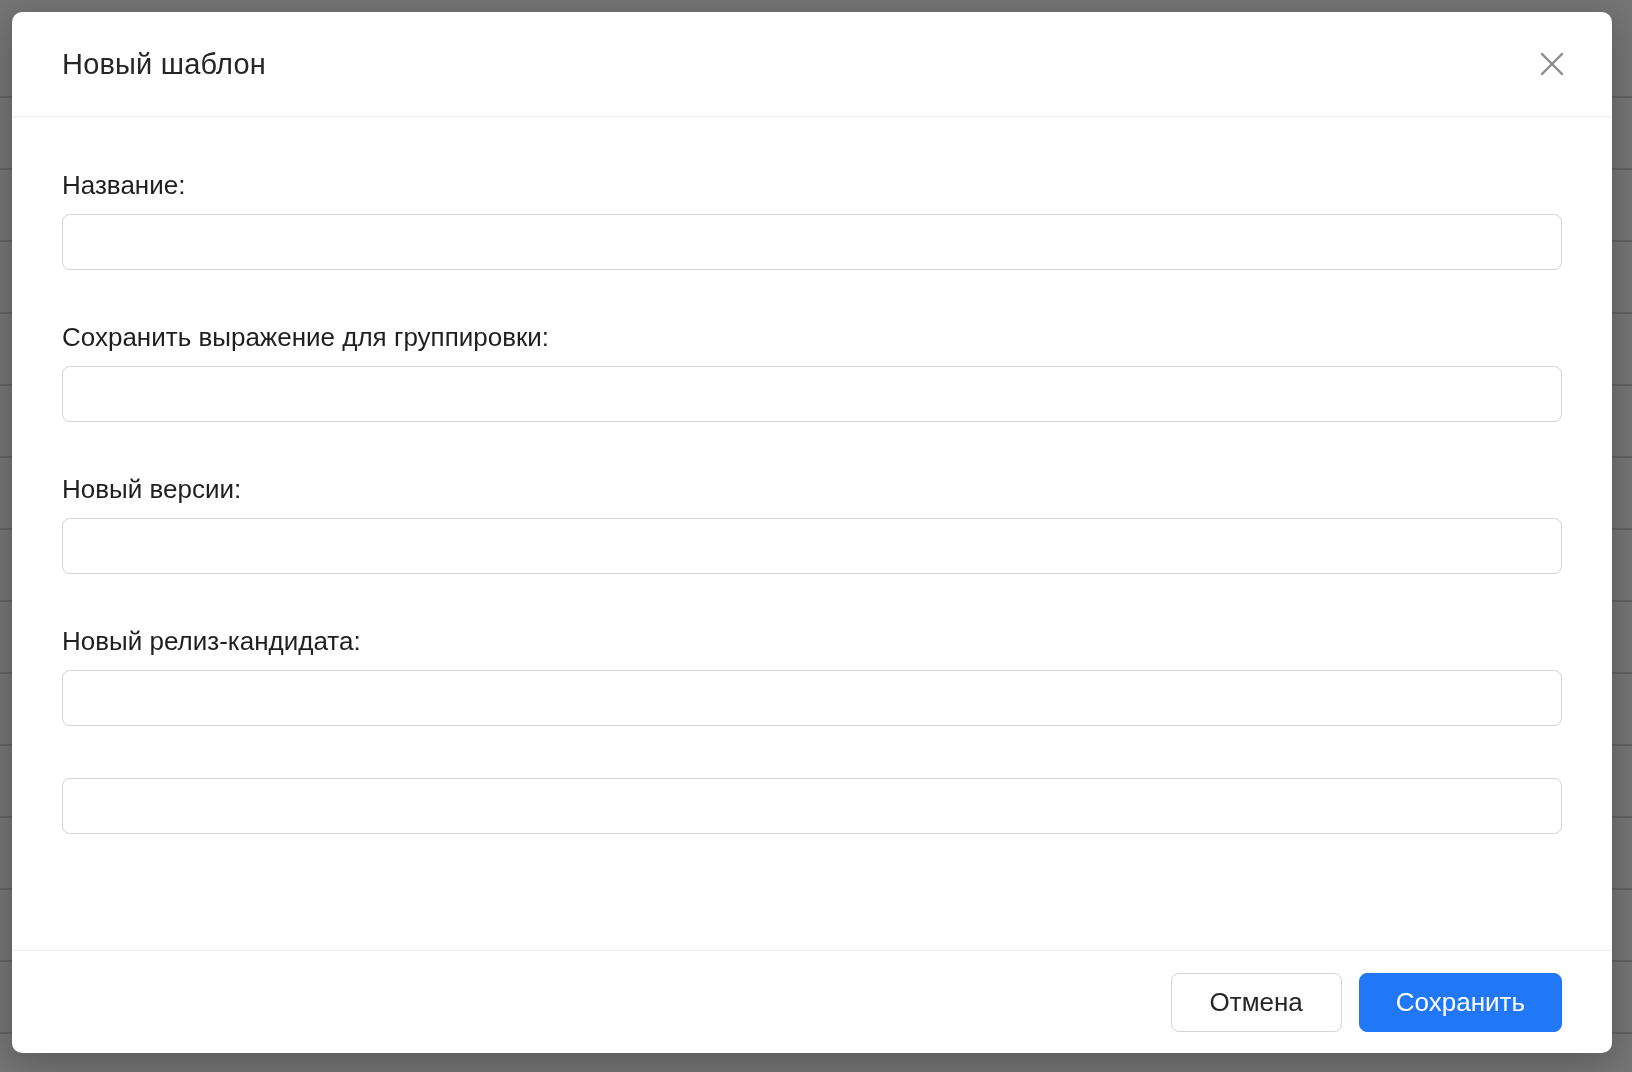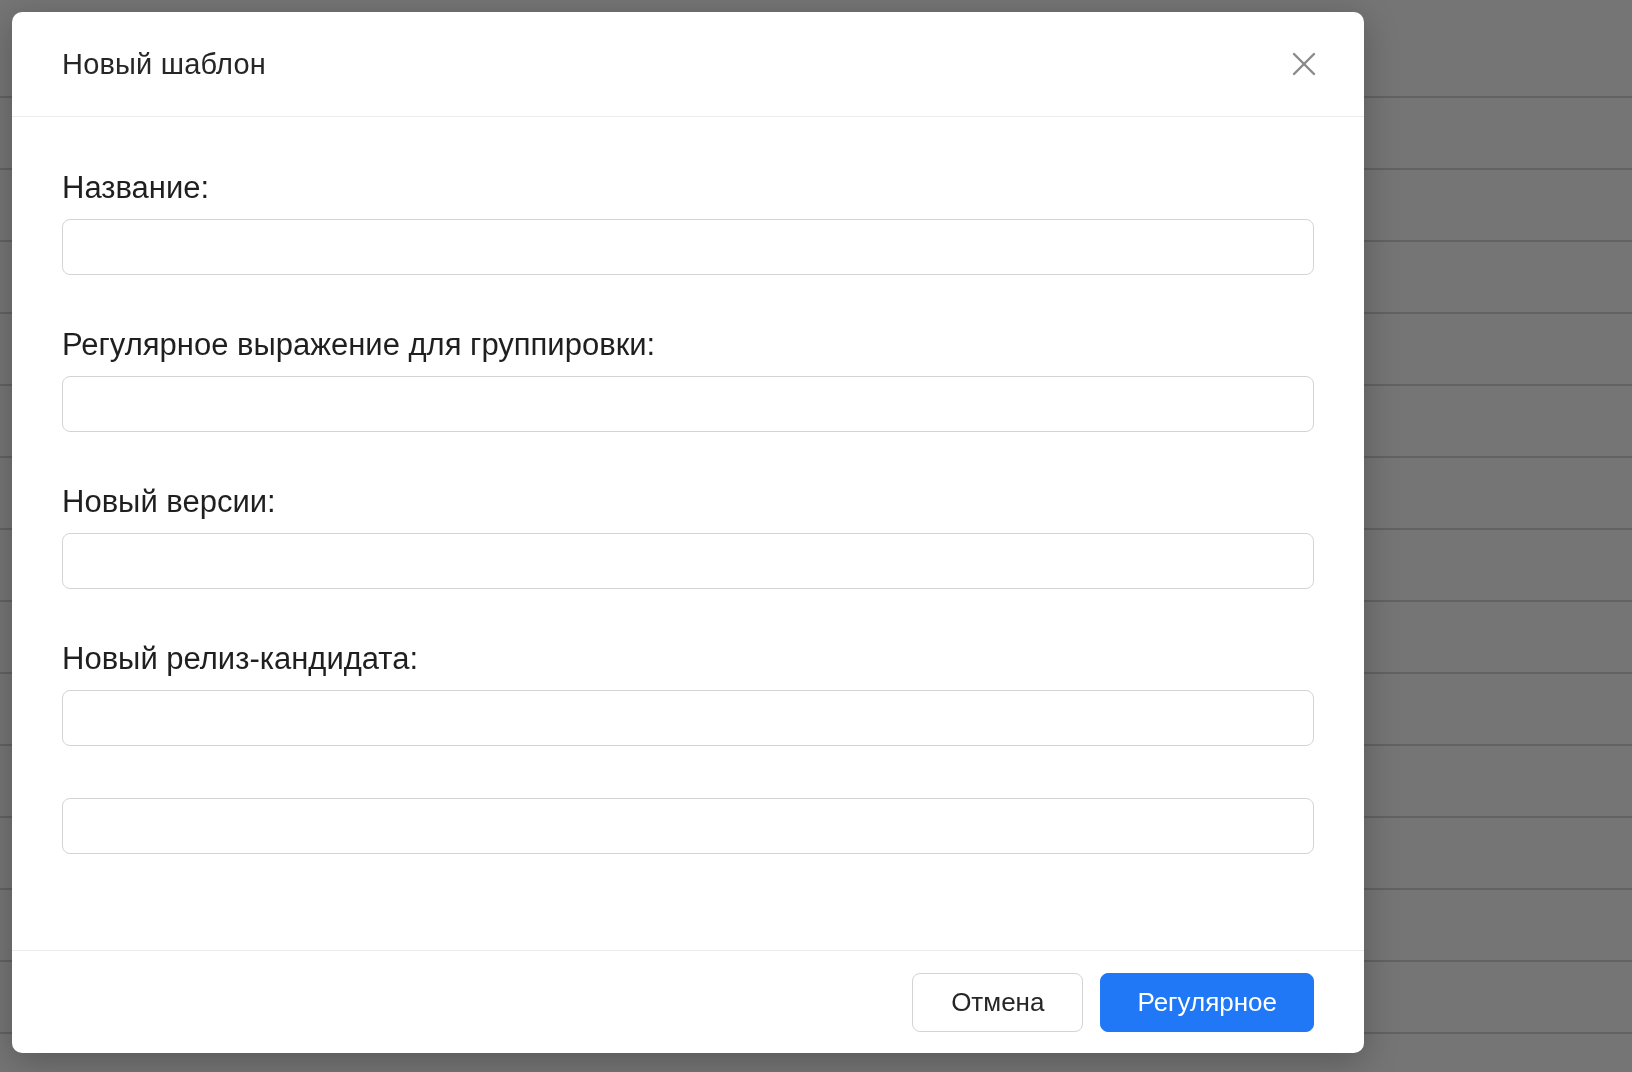--- a/index.html
+++ b/index.html
@@ -19,21 +19,21 @@
     );
     background-position: 0 26px;
   }
   .overlay {
     position: fixed; inset: 0;
     background: rgba(0, 0, 0, 0.54);
   }
   .modal {
     position: absolute;
     left: 12px; top: 12px;
-    width: 1352px; height: 1041px;
+    width: 1600px; height: 1041px;
     background: #ffffff;
     border-radius: 10px;
     box-shadow: 0 8px 34px rgba(0,0,0,0.25);
     display: flex;
     flex-direction: column;
   }
   .modal-header {
     flex: 0 0 105px;
     border-bottom: 1px solid #ededed;
     display: flex;
@@ -55,21 +55,21 @@
     padding: 0;
   }
   .close-btn svg { display: block; }
   .modal-body {
     flex: 1 1 auto;
     padding: 53px 50px 0 50px;
   }
   .field { margin-bottom: 52px; }
   .field-label {
     display: block;
-    font-size: 31px;
+    font-size: 26px;
     color: #1f1f1f;
     margin-bottom: 13px;
   }
   .field-input {
     width: 100%;
     height: 56px;
     border: 1px solid #d4d4d4;
     border-radius: 8px;
     background: #ffffff;
     font-size: 24px;
@@ -131,21 +131,21 @@
   </div>
 
   <div class="modal-body">
 
     <div class="field">
       <label class="field-label">Название:</label>
       <input class="field-input" type="text" value="" style="">
     </div>
 
     <div class="field">
-      <label class="field-label">Регулярное выражение для группировки:</label>
+      <label class="field-label">Сохранить выражение для группировки:</label>
       <input class="field-input" type="text" value="" style="">
     </div>
 
     <div class="field">
       <label class="field-label">Новый версии:</label>
       <input class="field-input" type="text" value="" style="">
     </div>
 
     <div class="field">
       <label class="field-label">Новый релиз-кандидата:</label>
@@ -153,16 +153,16 @@
     </div>
 
     <div class="field">
       <input class="field-input" type="text" value="" style="">
     </div>
 
   </div>
 
   <div class="modal-footer">
     <button class="btn btn-cancel">Отмена</button>
-    <button class="btn btn-save">Регулярное</button>
+    <button class="btn btn-save">Сохранить</button>
   </div>
 
 </div>
 
 </body></html>

